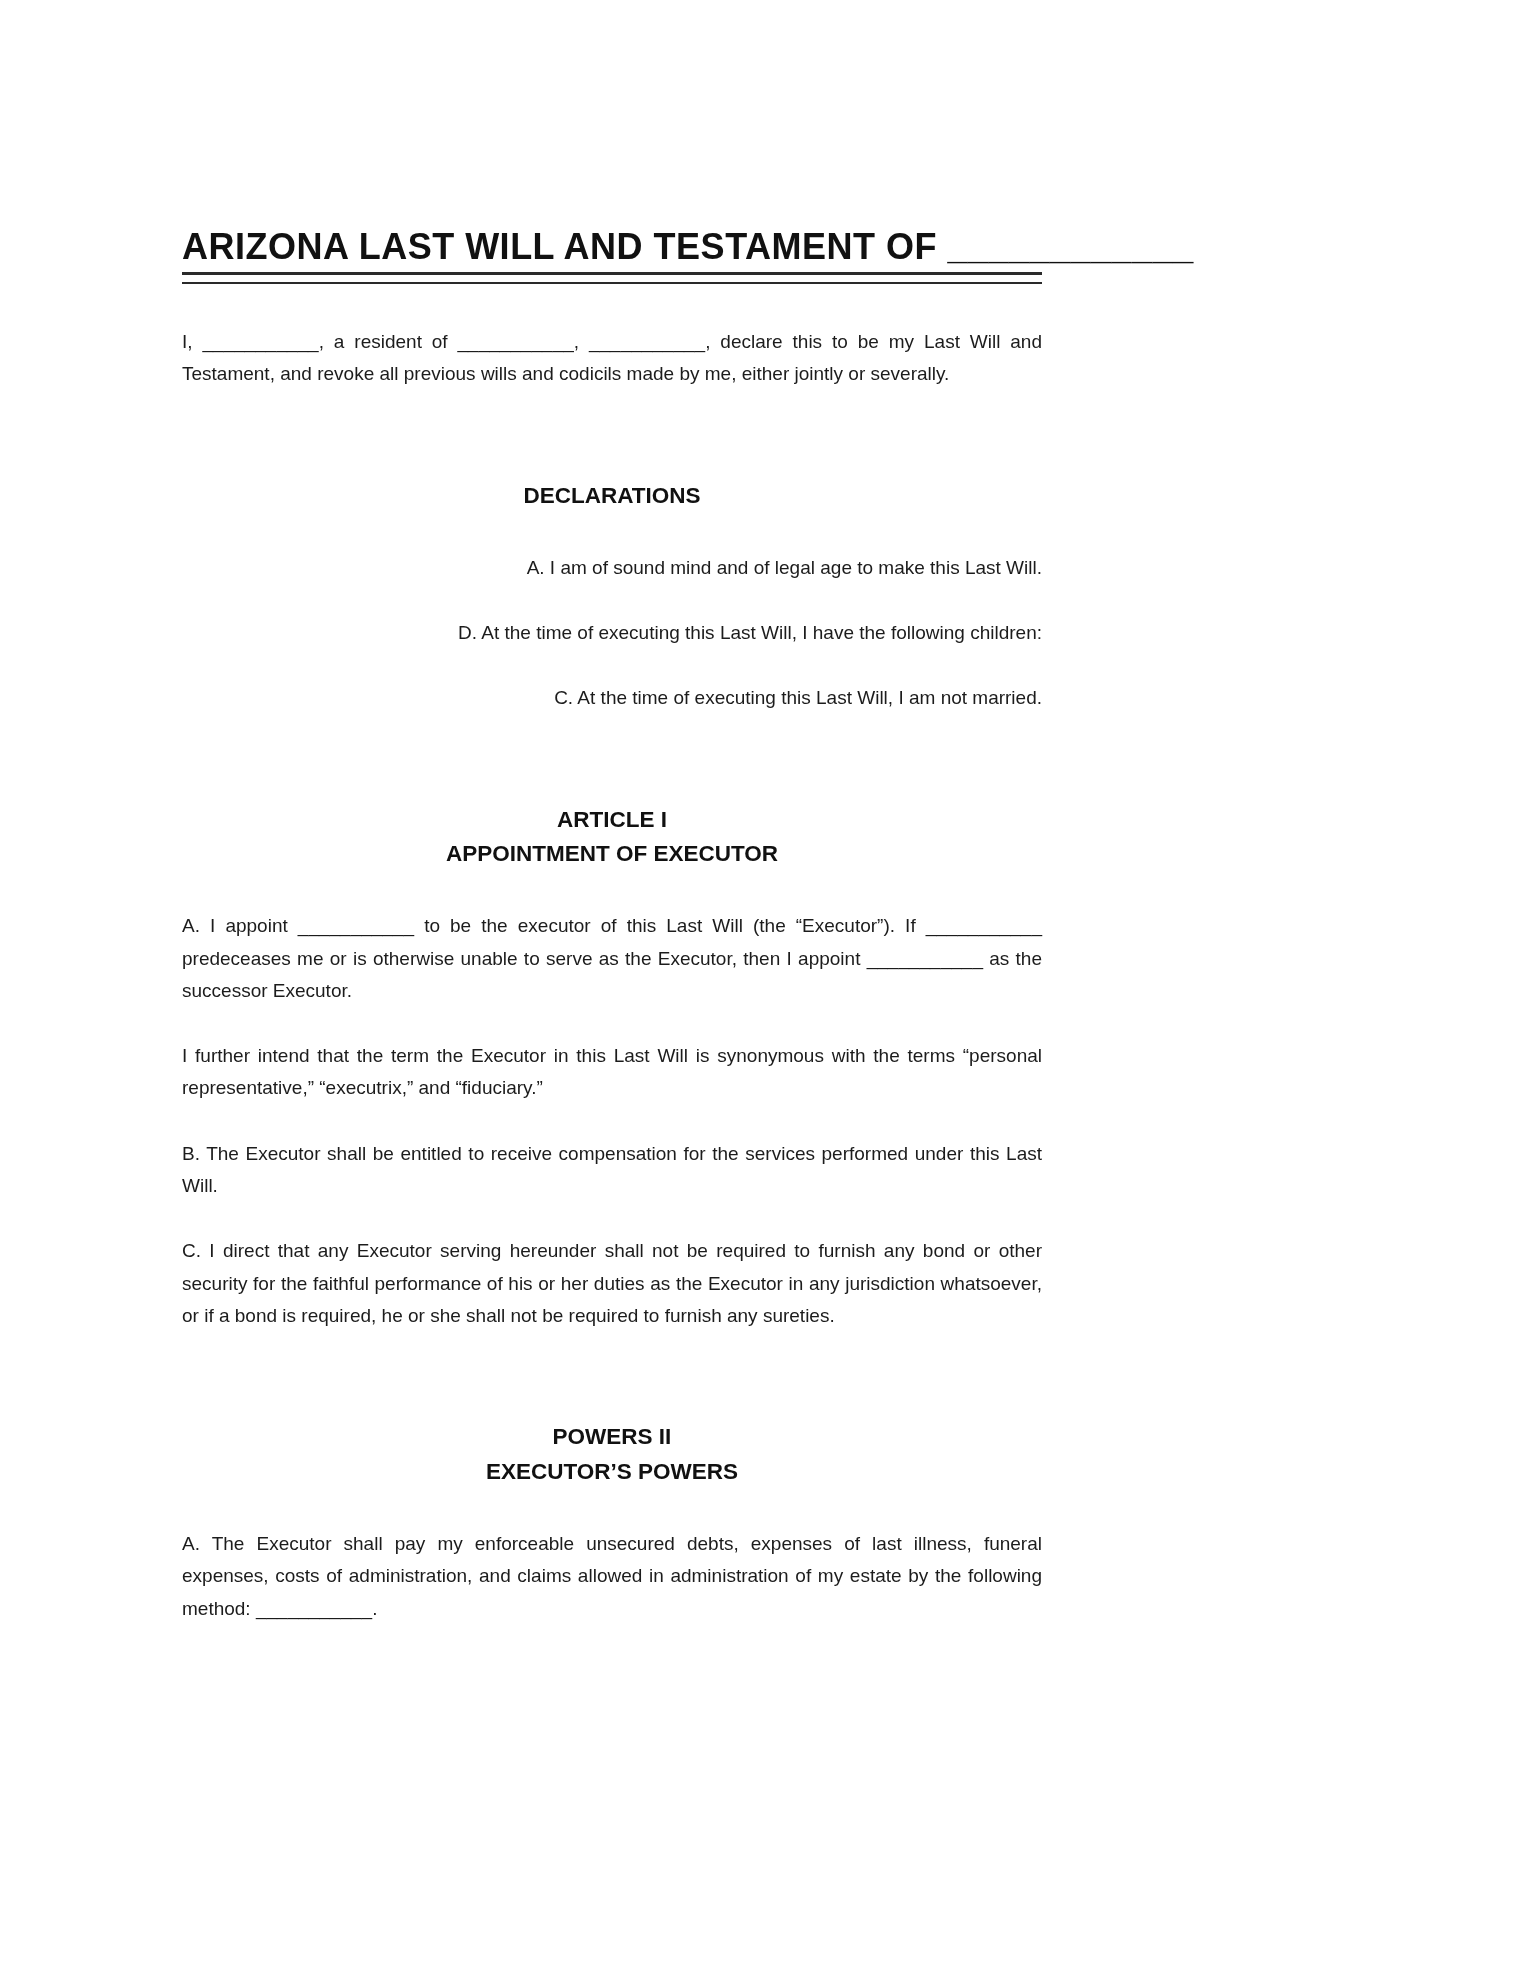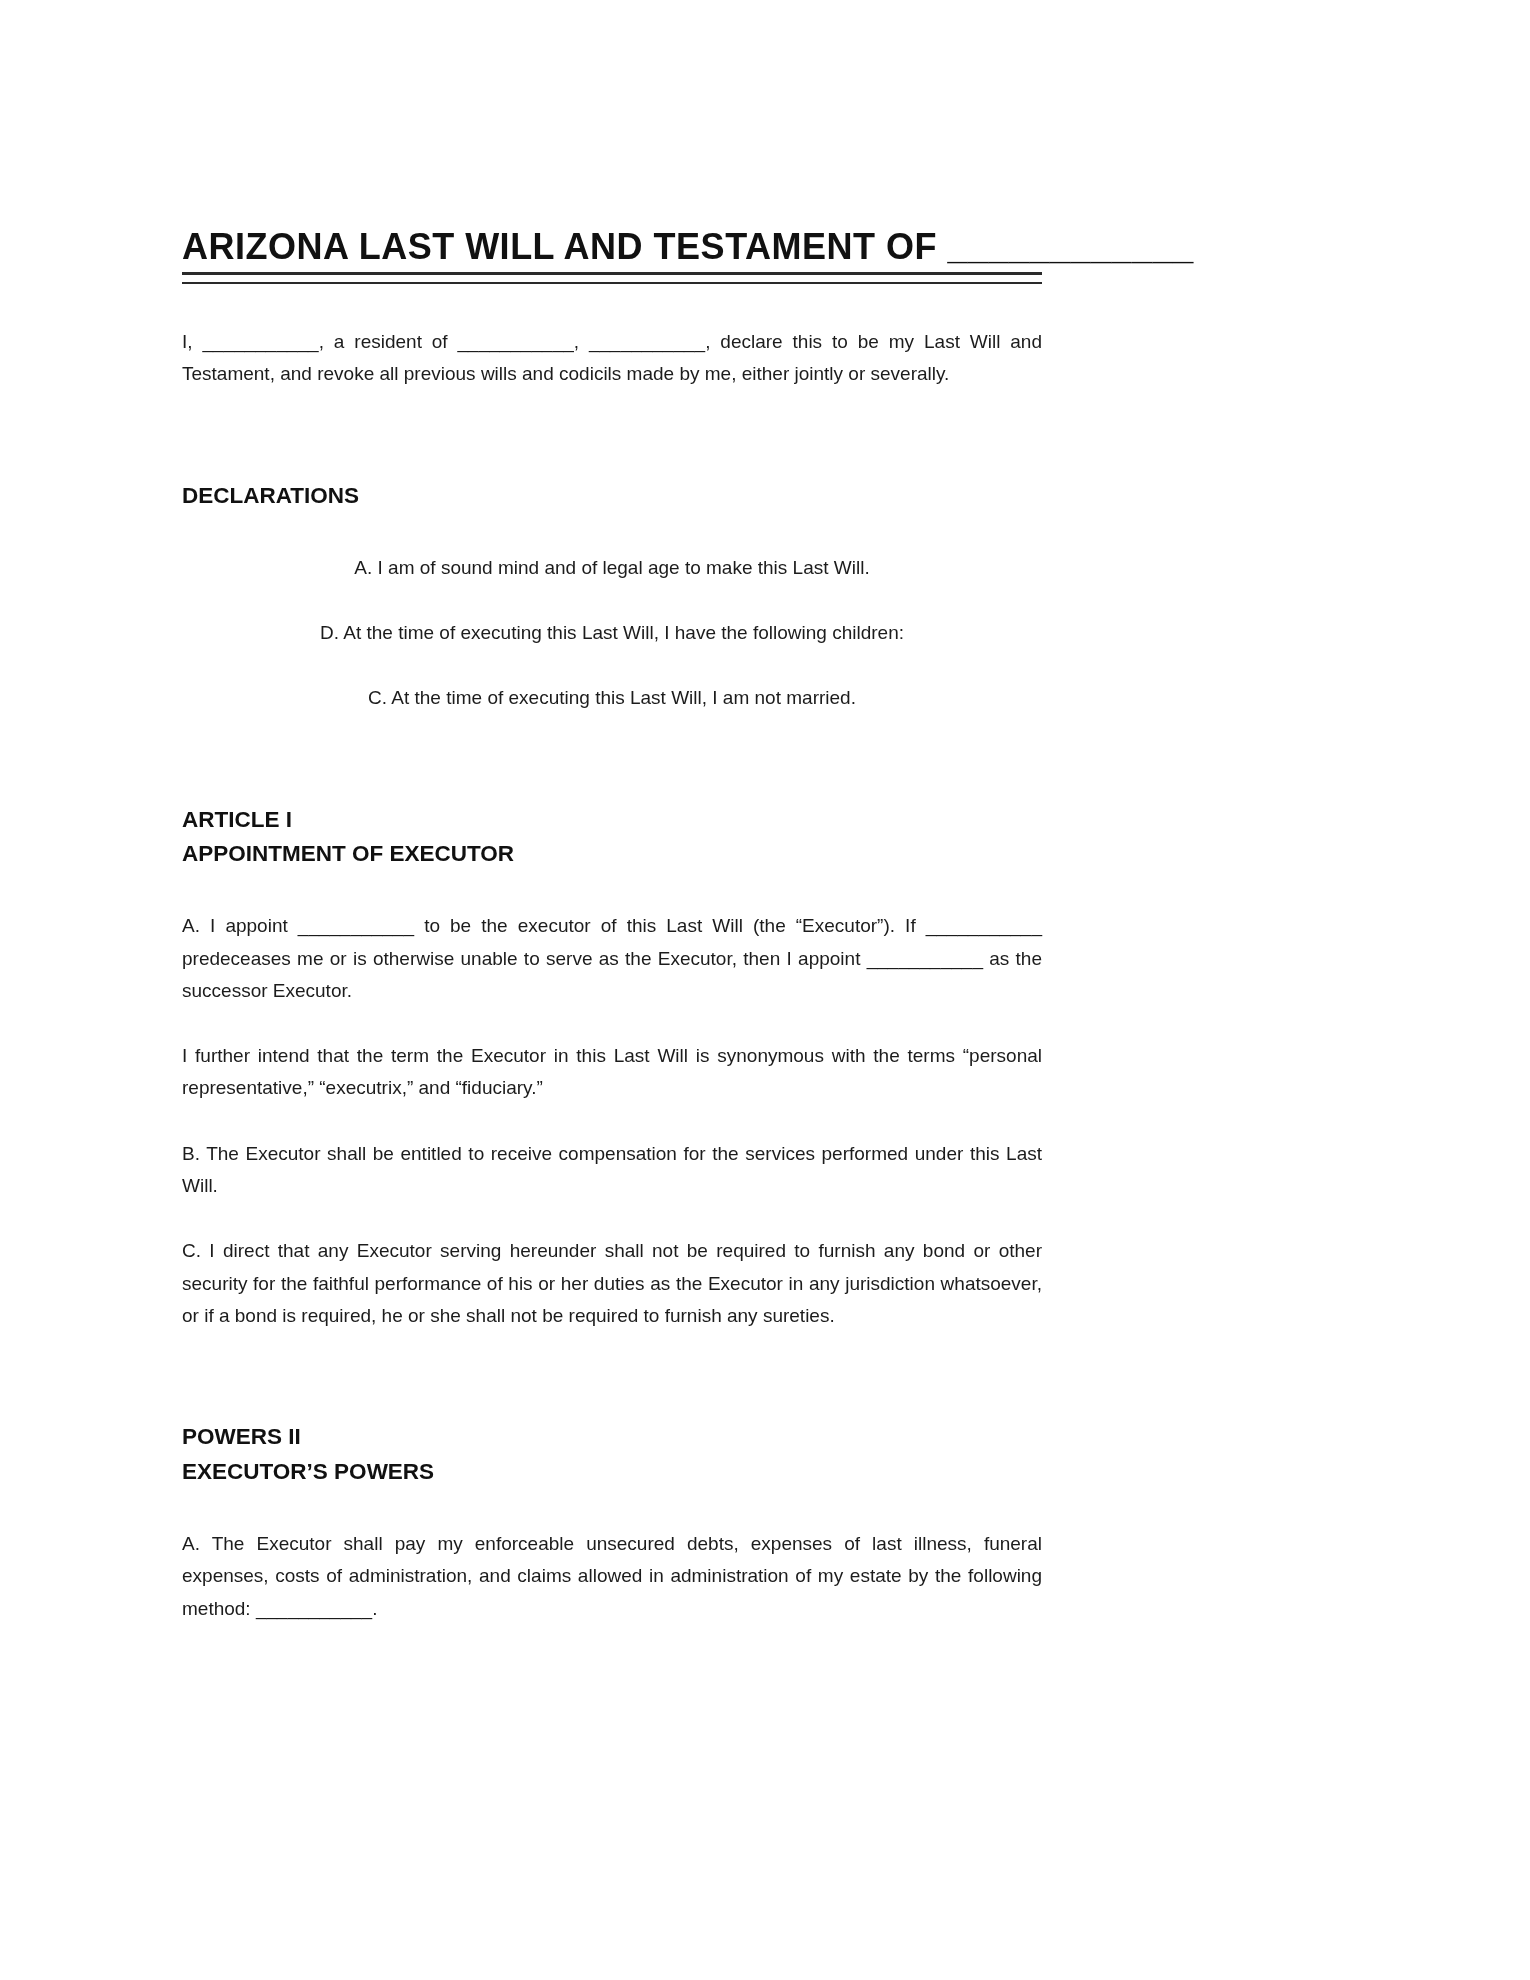--- a/index.html
+++ b/index.html
@@ -40,30 +40,31 @@
     font-size: 19px;
     line-height: 1.7;
     margin: 0 0 33px 0;
     text-align: justify;
   }
   .para.intro {
     margin-top: 42px;
   }
   .section-heading {
     margin: 88px 0 38px 0;
+    text-align: center;
     font-size: 22.5px;
     font-weight: bold;
     line-height: 1.55;
     color: #111;
   }
   .section-heading div {
     display: block;
   }
   .item {
-    text-align: center;
+    text-align: right;
   }
 </style>
 </head>
 <body>
 
 <div class="page">
 
   <h1 class="doc-title">ARIZONA LAST WILL AND TESTAMENT OF ____________</h1>
   <div class="double-rule"></div>
 

